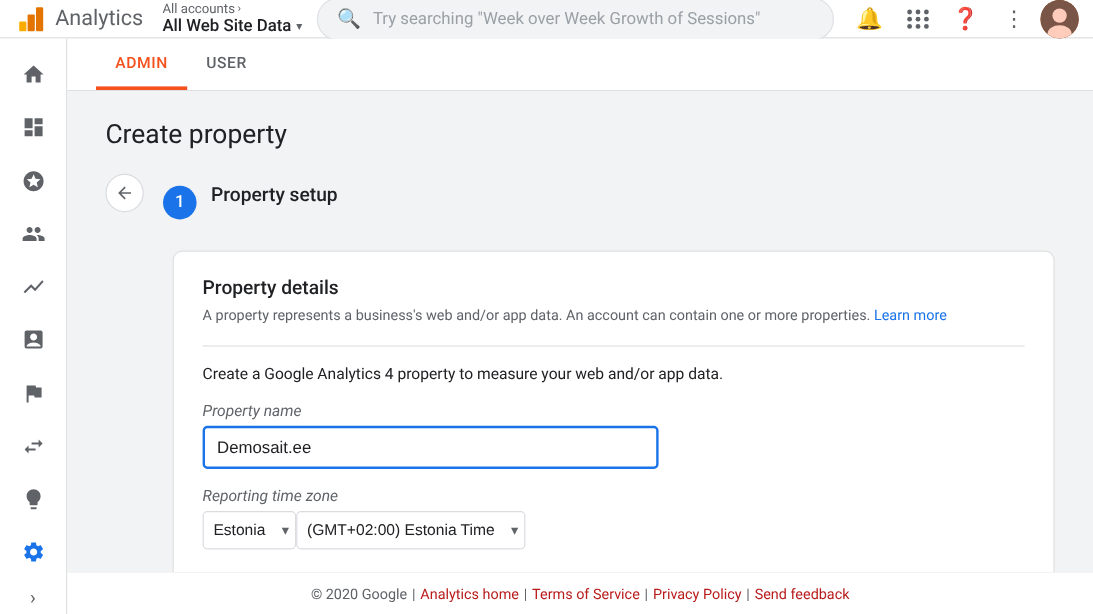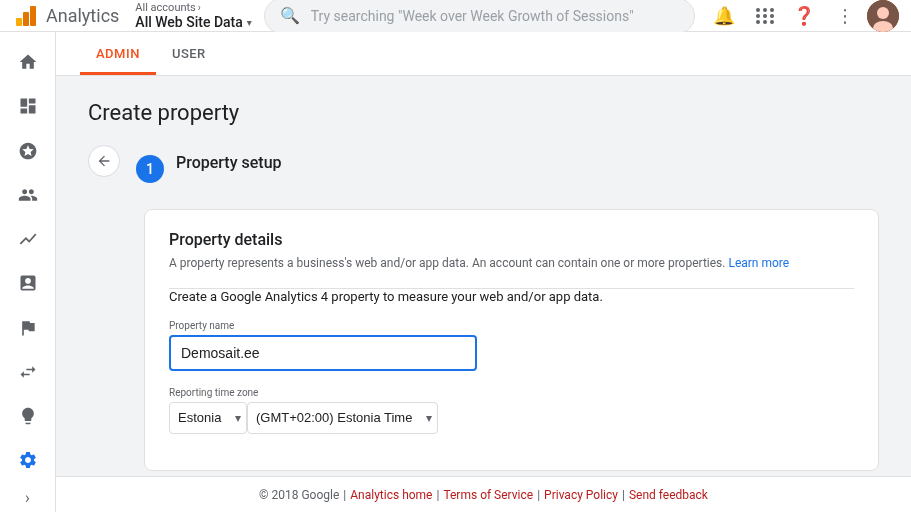--- a/index.html
+++ b/index.html
@@ -75,27 +75,27 @@
       display: flex; align-items: center; justify-content: center; font-size: 14px; font-weight: 500; flex-shrink: 0;
     }
     .step-title { font-size: 16px; font-weight: 500; color: #202124; padding-top: 2px; margin-bottom: 16px; }
 
     
     .card { background: #fff; border: 1px solid #e0e0e0; border-radius: 8px; padding: 20px 24px; margin-bottom: 12px; }
     .card-title { font-size: 16px; font-weight: 500; color: #202124; margin-bottom: 6px; }
     .card-desc { font-size: 12px; color: #5f6368; line-height: 1.4; }
     .learn-more { color: #1a73e8; text-decoration: none; }
 
-    .card-section { margin-top: 16px; border-top: 1px solid #e0e0e0; }
+    .card-section { margin-top: 16px; padding-top: 16px; border-top: 1px solid #e0e0e0; }
     .card-section-desc { font-size: 13px; color: #202124; margin-bottom: 16px; }
 
     .form-group { margin-bottom: 16px; }
-    .form-label { font-size: 10px; color: #5f6368; margin-bottom: 4px; display: block; }
+    .form-label { font-size: 13px; color: #5f6368; margin-bottom: 4px; display: block; font-style: italic; }
     .form-input {
-      width: 308px; height: 36px; border: 2px solid #1a73e8; border-radius: 4px;
+      width: 380px; height: 36px; border: 2px solid #1a73e8; border-radius: 4px;
       padding: 0 10px; font-size: 14px; color: #202124; outline: none;
     }
 
     .inline-fields { display: flex; align-items: center; }
     .form-select {
       height: 32px; border: 1px solid #dadce0; border-radius: 4px; padding: 0 8px;
       font-size: 13px; color: #202124; appearance: none; background: #fff;
       padding-right: 24px; cursor: pointer; outline: none;
     }
     .select-container { position: relative; display: inline-block; }
@@ -295,21 +295,21 @@
                 </div>
               </div>
             </div>
 
           </div>
         </div>
       </div>
     </div>
 
     <div class="footer">
-      <span>© 2018 Google</span>
+      <span>© 2020 Google</span>
       <span class="footer-sep">|</span>
       <a class="footer-link" href="#">Analytics home</a>
       <span class="footer-sep">|</span>
       <a class="footer-link" href="#">Terms of Service</a>
       <span class="footer-sep">|</span>
       <a class="footer-link" href="#">Privacy Policy</a>
       <span class="footer-sep">|</span>
       <a class="footer-link" href="#">Send feedback</a>
     </div>
   </div>

